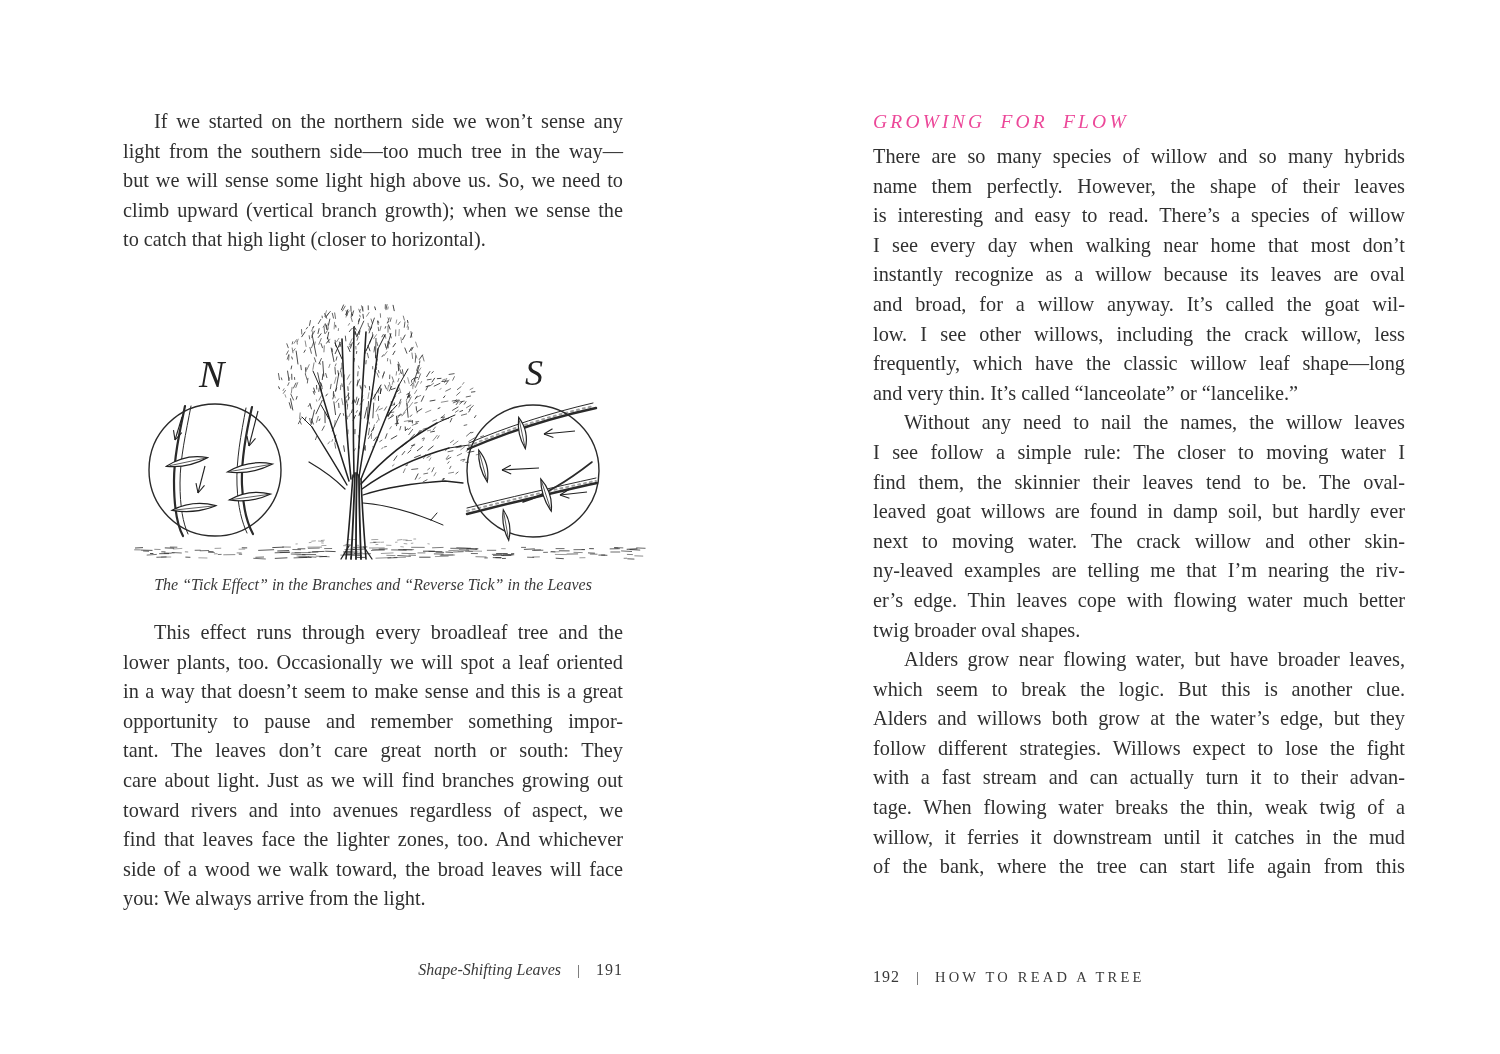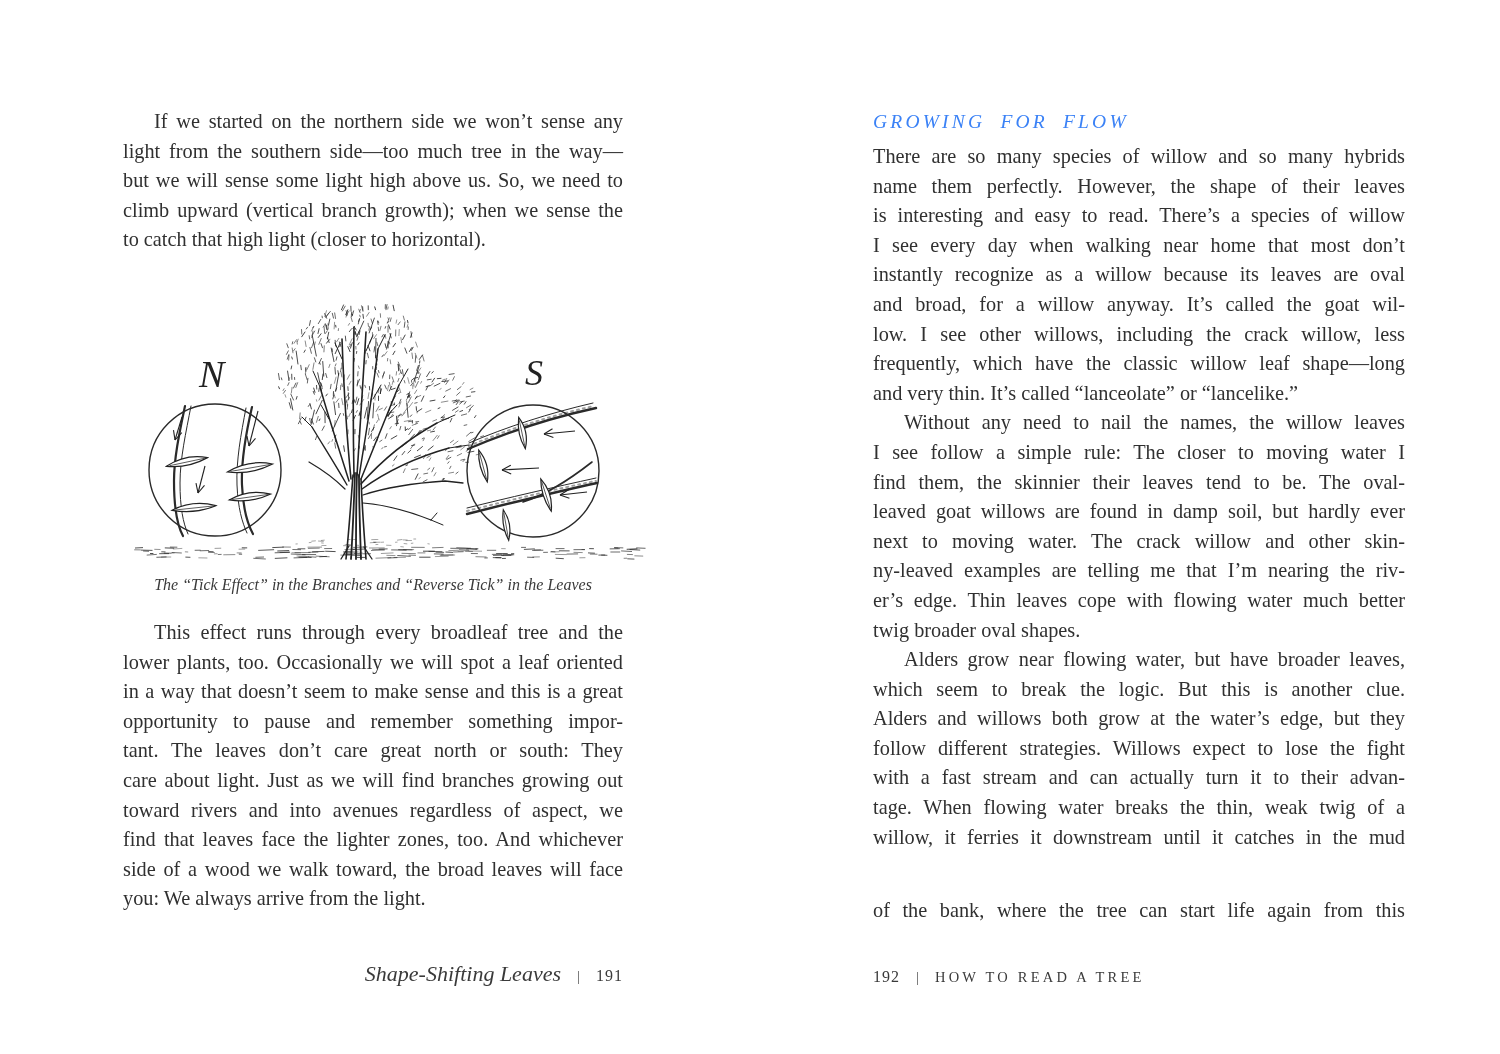--- a/index.html
+++ b/index.html
@@ -9,38 +9,38 @@
     background:#ffffff;
     font-family:"Liberation Serif","DejaVu Serif",serif;
     color:#303030;
     overflow:hidden;
   }
   .abs{position:absolute;}
   .col{font-size:20.3px;line-height:29.6px;}
   .para{text-align:justify;font-family:Liberation Serif, serif;}
   .para .line{text-align:justify;text-align-last:justify;}
   .para .line:last-child{text-align-last:left;}
-  .para.fill-last .line:last-child{text-align-last:justify;margin-top:44px;}
+  .para.fill-last .line:last-child{text-align-last:justify;}
   .para.indent .line:first-child{text-indent:31px;}
   .left-col{left:123px;width:500px;}
   .right-col{left:873px;width:532px;}
   .figure-wrap{left:125px;top:299px;width:530px;height:270px;}
   .fig-caption{
     left:123px;top:576px;width:500px;
     text-align:center;font-style:italic;font-size:16px;color:#3a3a3a;
   }
   .section-heading{
     left:873px;top:111px;width:532px;
     font-style:italic;font-size:19.5px;letter-spacing:3.2px;word-spacing:7px;
-    color:#3b82f6;white-space:nowrap;
+    color:#ec4899;white-space:nowrap;
   }
   .footer{font-size:16px;color:#3a3a3a;white-space:nowrap;}
   .footer-left{left:123px;width:500px;top:961px;text-align:right;}
   .footer-right{left:873px;width:532px;top:968px;text-align:left;}
-  .footer .ftitle-italic{font-style:italic;font-size:22px;}
+  .footer .ftitle-italic{font-style:italic;font-size:16px;}
   .footer .fsep{margin:0 16px;color:#555;font-size:15px;}
   .footer .fcaps{letter-spacing:3.2px;font-size:14.5px;color:#3a3a3a;}
   .footer .fpage{letter-spacing:1px;}
   svg text.fig-label{
     font-family:"Liberation Serif","DejaVu Serif",serif;
     font-style:italic;fill:#222;
   }
 </style>
 </head>
 <body>

